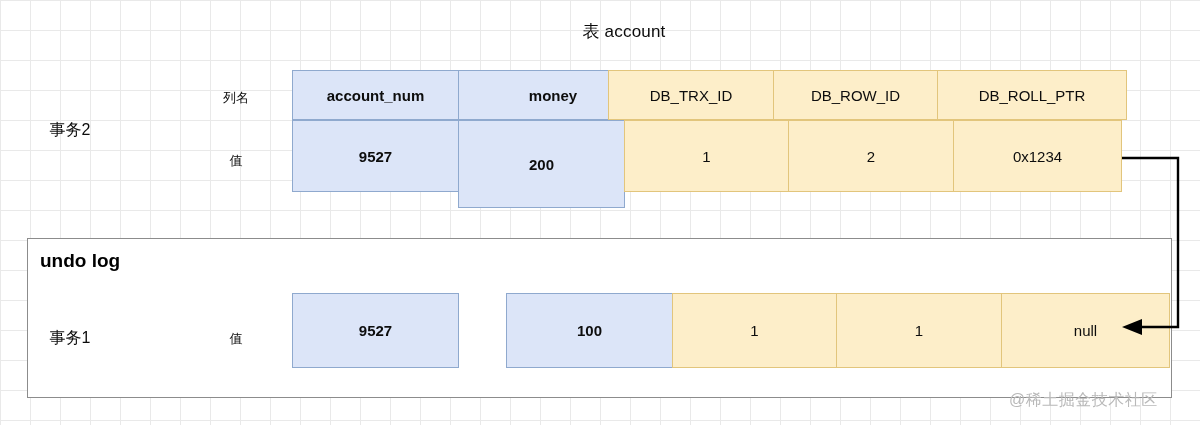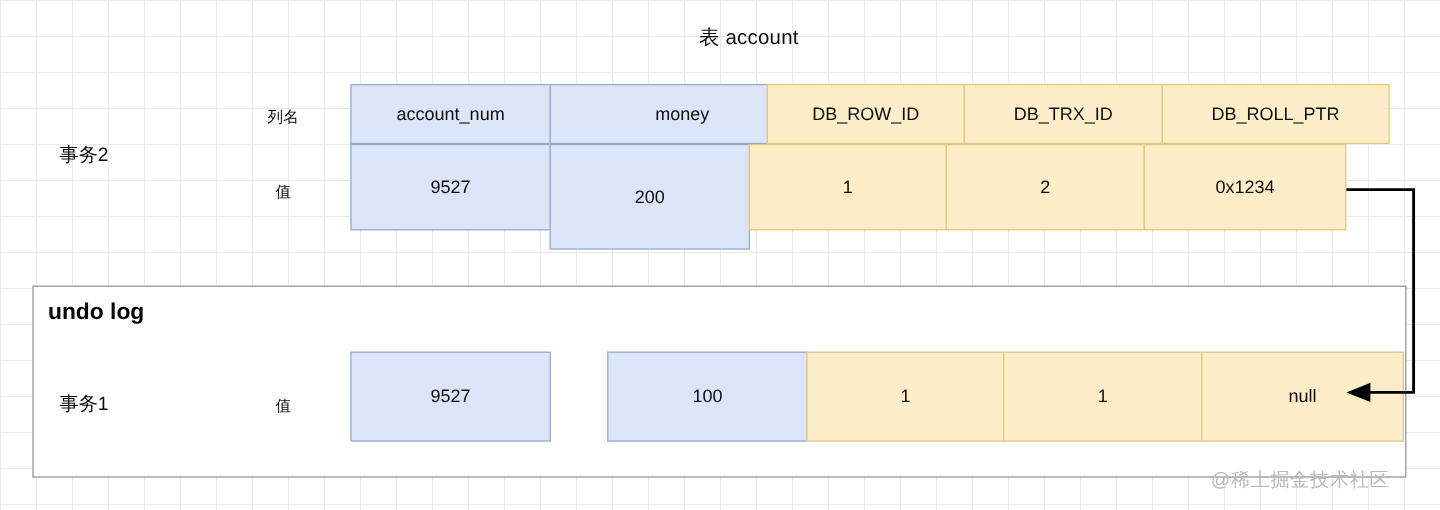--- a/index.html
+++ b/index.html
@@ -60,20 +60,21 @@
     justify-content: center;
     font-size: 15px;
     color: #0d0d0d;
     white-space: nowrap;
     overflow: hidden;
   }
   .cell.blue {
     background: #dce5f8;
     border: 1px solid #8fa9ce;
     margin-left: -1px;
+    font-weight: bold;
   }
   .cell.blue:first-child { margin-left: 0; }
   .cell.yellow {
     background: #fdeec9;
     border: 1px solid #e2c57c;
     margin-left: -1px;
   }
   .cell.header { }
   .cell.value { }
 
@@ -111,23 +112,23 @@
 
   <div class="txt diagram-title ctr" style="left:624px; top:31px;">表 account</div>
 
   <div class="txt side-label ctr" style="left:70px; top:130px;">事务2</div>
 
   <div class="txt row-label ctr" style="left:236px; top:97px;">列名</div>
   <div class="txt row-label ctr" style="left:236px; top:160px;">值</div>
 
   <div class="tbl" style="left:292px; top:70px; height:50px;">
     <div class="cell header blue" style="width:167px; height:50px;">account_num</div>
-    <div class="cell header blue" style="width:182px; height:50px;padding-left:39px;">money</div>
+    <div class="cell header blue" style="width:151px; height:50px;padding-left:39px;">money</div>
+    <div class="cell header yellow" style="width:166px; height:50px;">DB_TRX_ID</div>
     <div class="cell header yellow" style="width:165px; height:50px;">DB_ROW_ID</div>
-    <div class="cell header yellow" style="width:166px; height:50px;">DB_TRX_ID</div>
     <div class="cell header yellow" style="width:190px; height:50px;">DB_ROLL_PTR</div>
   </div>
 
   <div class="tbl" style="left:292px; top:120px; height:72px;">
     <div class="cell value blue" style="width:167px; height:72px;">9527</div>
     <div class="cell value blue" style="width:167px; height:88px;">200</div>
     <div class="cell value yellow" style="width:165px; height:72px;">1</div>
     <div class="cell value yellow" style="width:166px; height:72px;">2</div>
     <div class="cell value yellow" style="width:169px; height:72px;">0x1234</div>
   </div>

